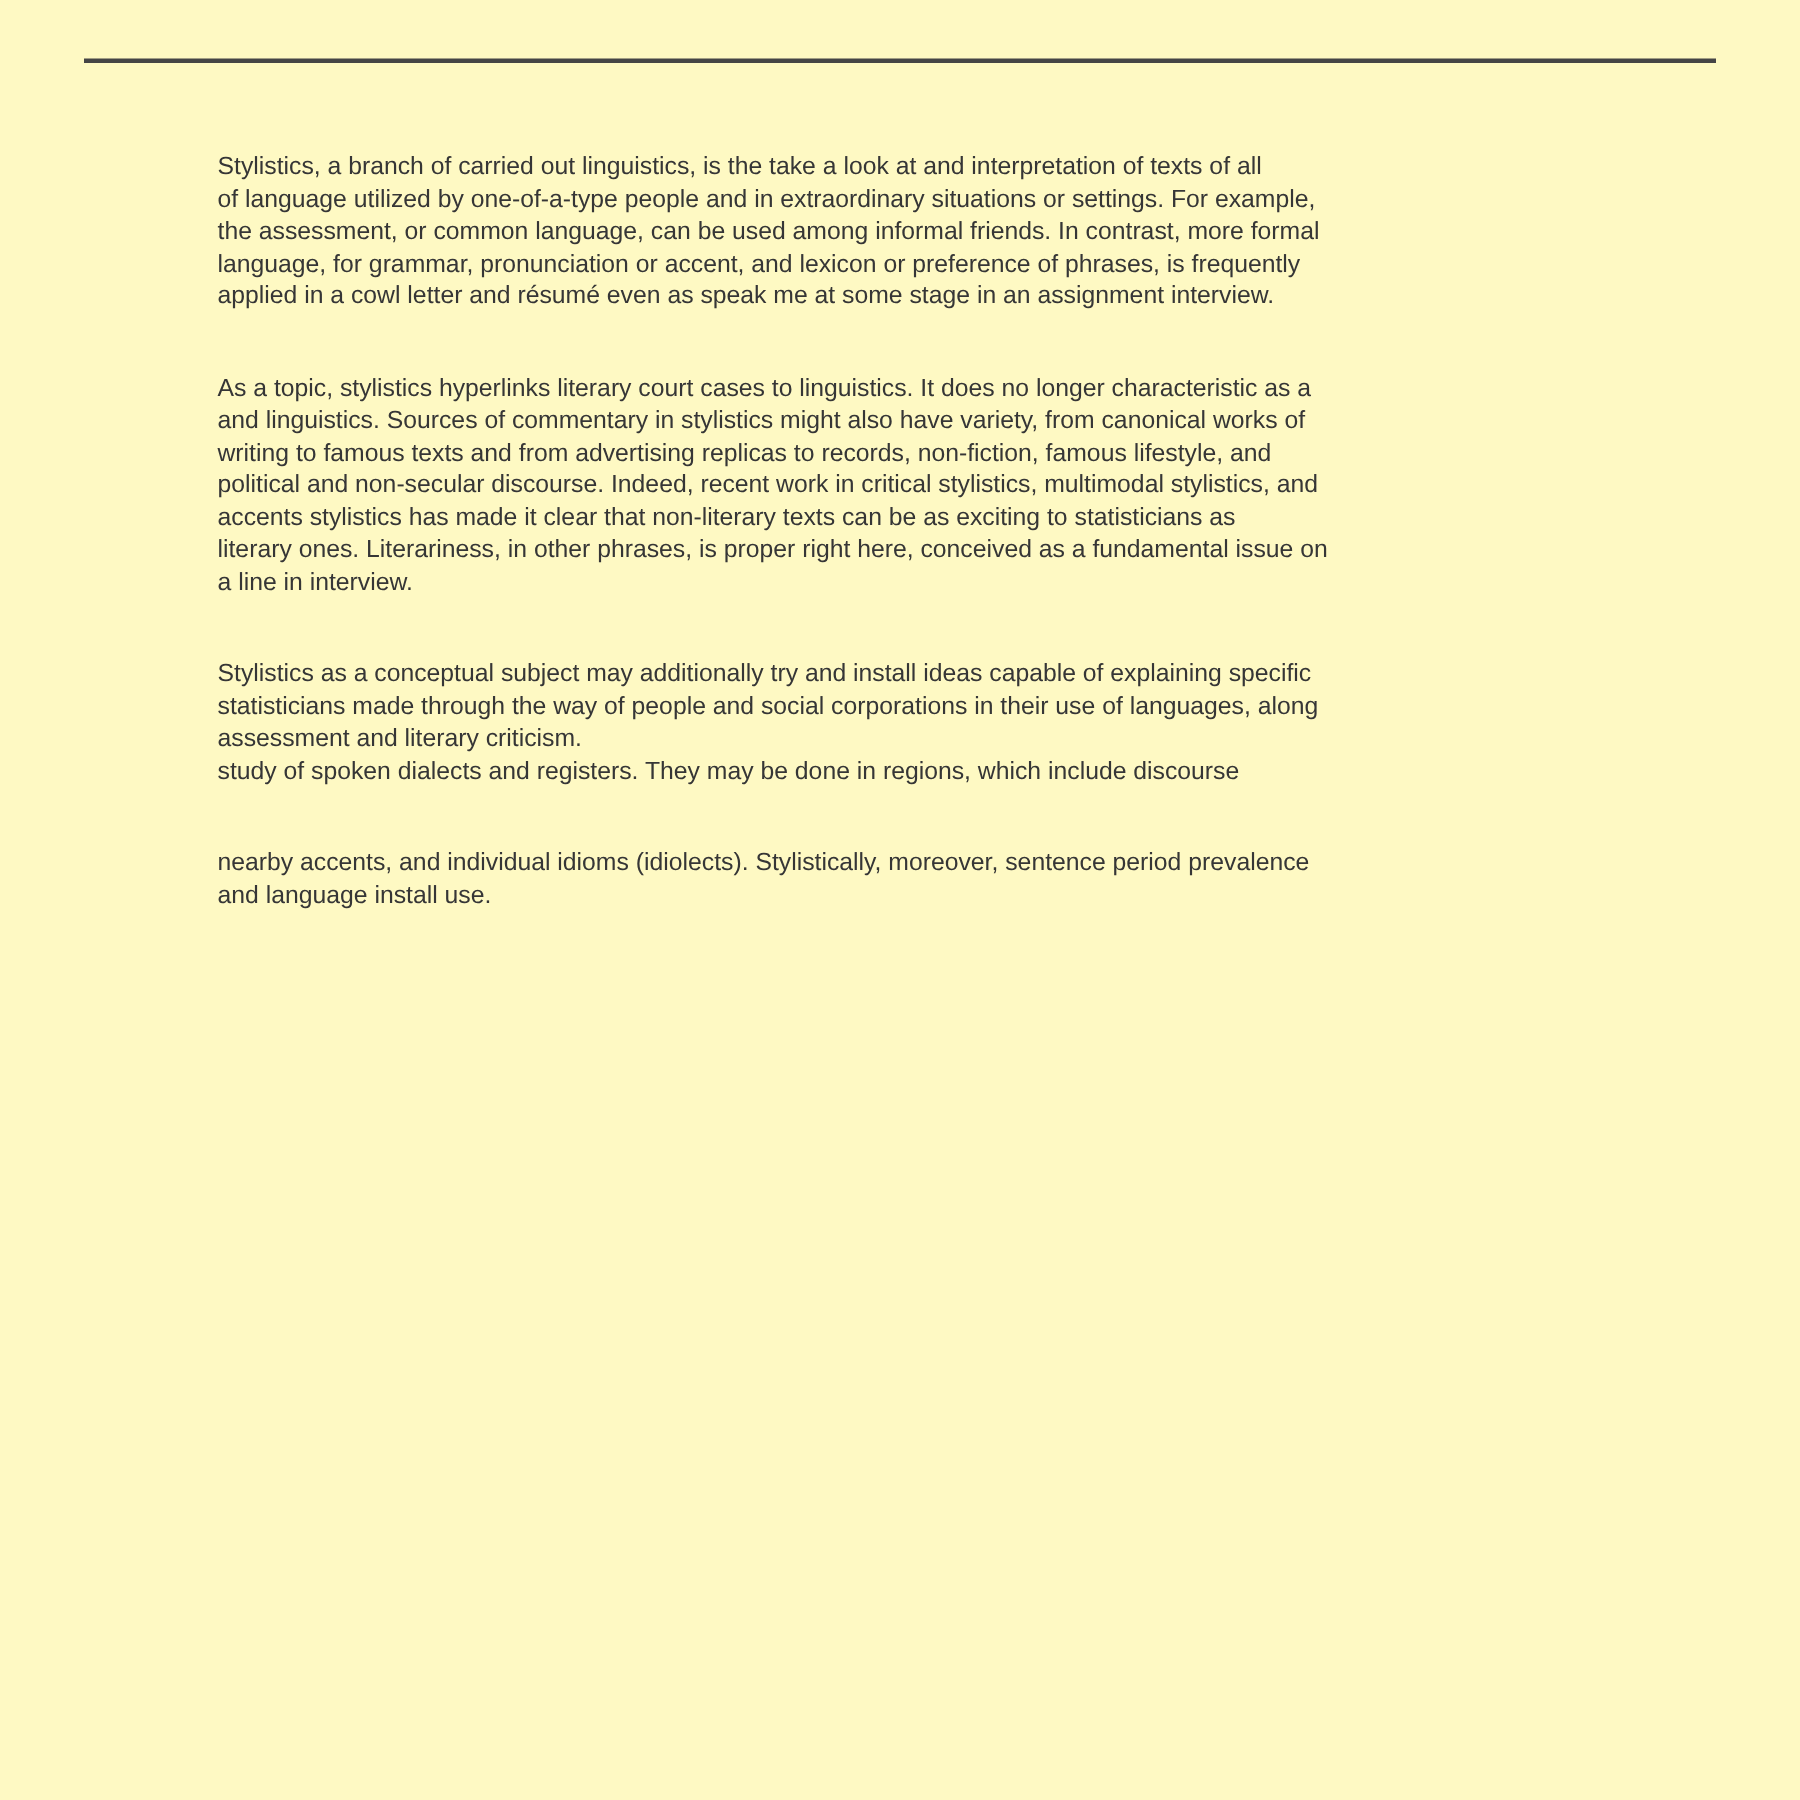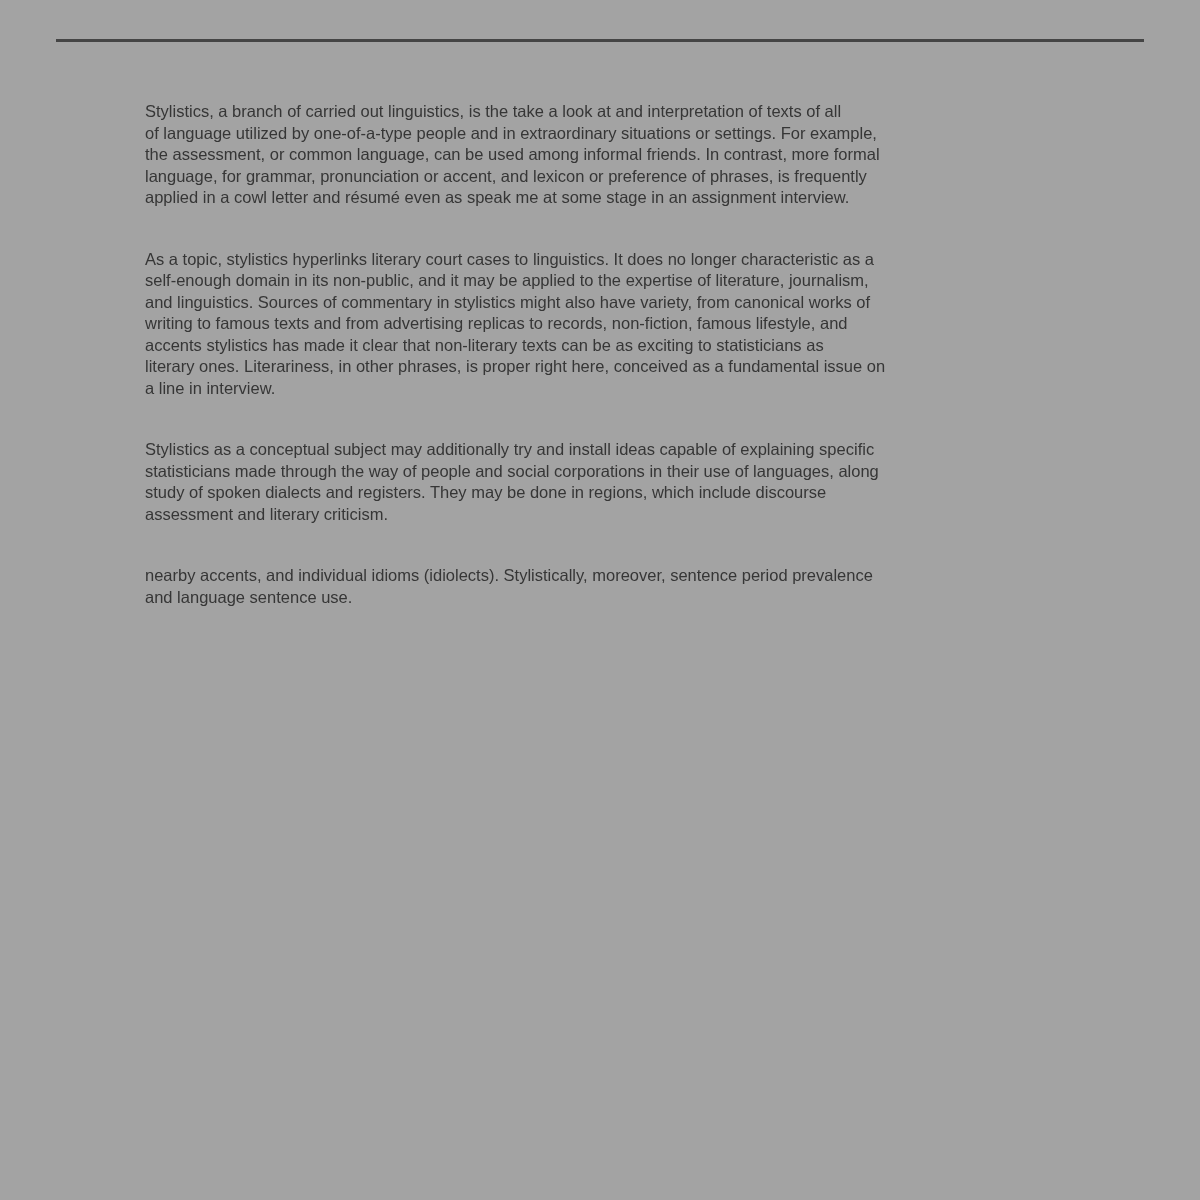--- a/index.html
+++ b/index.html
@@ -4,21 +4,21 @@
 <style>
   html, body {
     margin: 0;
     padding: 0;
     background: #ffffff;
   }
   .page {
     position: relative;
     width: 1200px;
     height: 1200px;
-    background: #a3a3a3;
+    background: #fef9c3;
     overflow: hidden;
     font-family: "Liberation Sans", sans-serif;
   }
   .top-rule {
     position: absolute;
     left: 56px;
     top: 39px;
     width: 1088px;
     height: 3px;
     background: #454545;
@@ -52,34 +52,34 @@
     <div class="para">
       <div class="line">Stylistics, a branch of carried out linguistics, is the take a look at and interpretation of texts of all</div>
       <div class="line">of language utilized by one-of-a-type people and in extraordinary situations or settings. For example,</div>
       <div class="line">the assessment, or common language, can be used among informal friends. In contrast, more formal</div>
       <div class="line">language, for grammar, pronunciation or accent, and lexicon or preference of phrases, is frequently</div>
       <div class="line">applied in a cowl letter and résumé even as speak me at some stage in an assignment interview.</div>
     </div>
 
     <div class="para">
       <div class="line">As a topic, stylistics hyperlinks literary court cases to linguistics. It does no longer characteristic as a</div>
-      <div class="line">self-enough domain in its non-public, and it may be applied to the expertise of literature, journalism,</div>
       <div class="line">and linguistics. Sources of commentary in stylistics might also have variety, from canonical works of</div>
       <div class="line">writing to famous texts and from advertising replicas to records, non-fiction, famous lifestyle, and</div>
+      <div class="line">political and non-secular discourse. Indeed, recent work in critical stylistics, multimodal stylistics, and</div>
       <div class="line">accents stylistics has made it clear that non-literary texts can be as exciting to statisticians as</div>
       <div class="line">literary ones. Literariness, in other phrases, is proper right here, conceived as a fundamental issue on</div>
       <div class="line">a line in interview.</div>
     </div>
 
     <div class="para">
       <div class="line">Stylistics as a conceptual subject may additionally try and install ideas capable of explaining specific</div>
       <div class="line">statisticians made through the way of people and social corporations in their use of languages, along</div>
+      <div class="line">assessment and literary criticism.</div>
       <div class="line">study of spoken dialects and registers. They may be done in regions, which include discourse</div>
-      <div class="line">assessment and literary criticism.</div>
     </div>
 
     <div class="para">
       <div class="line">nearby accents, and individual idioms (idiolects). Stylistically, moreover, sentence period prevalence</div>
-      <div class="line">and language sentence use.</div>
+      <div class="line">and language install use.</div>
     </div>
 
   </div>
 </div>
 
 </body></html>

